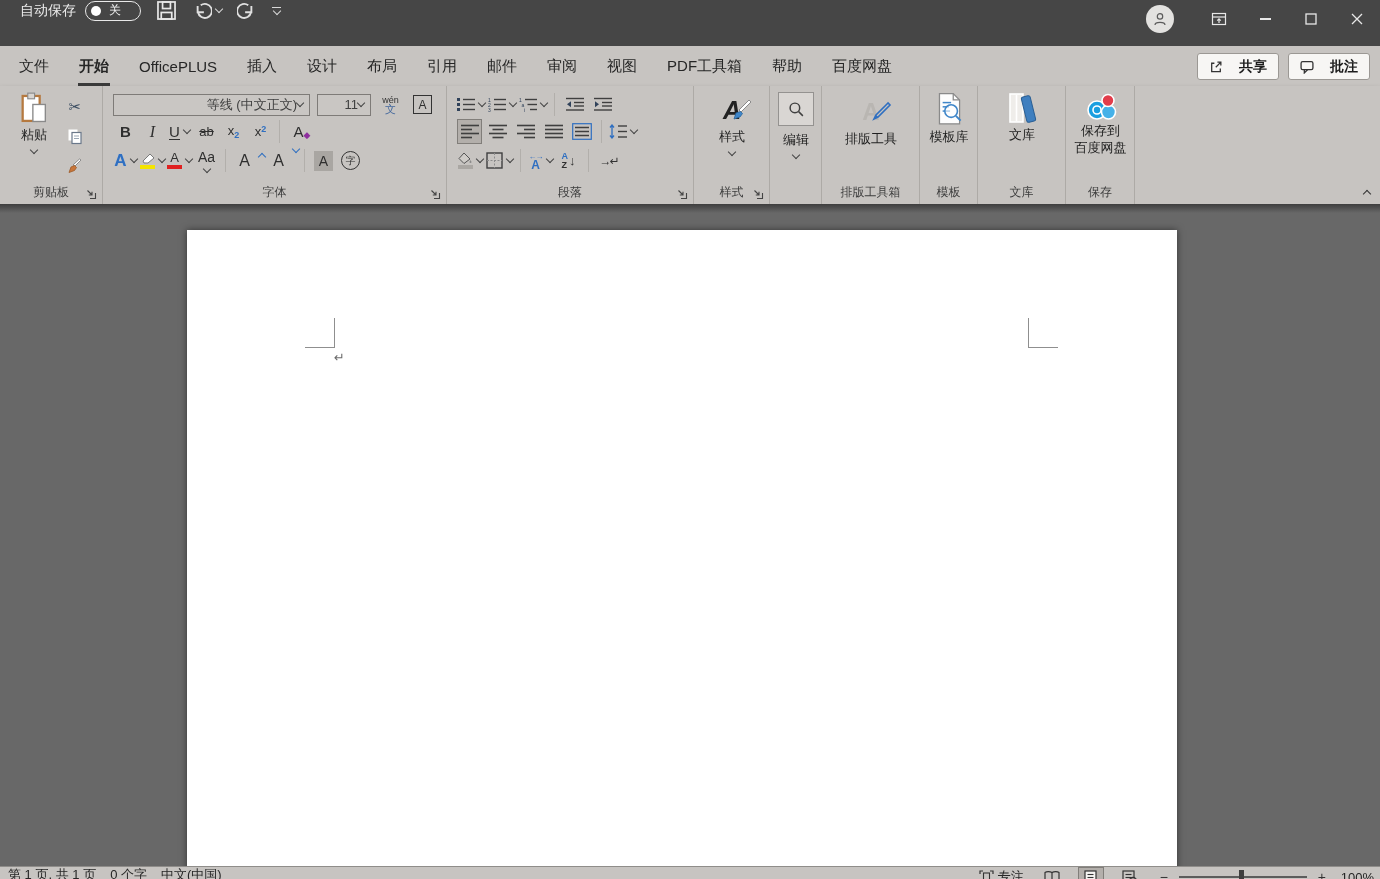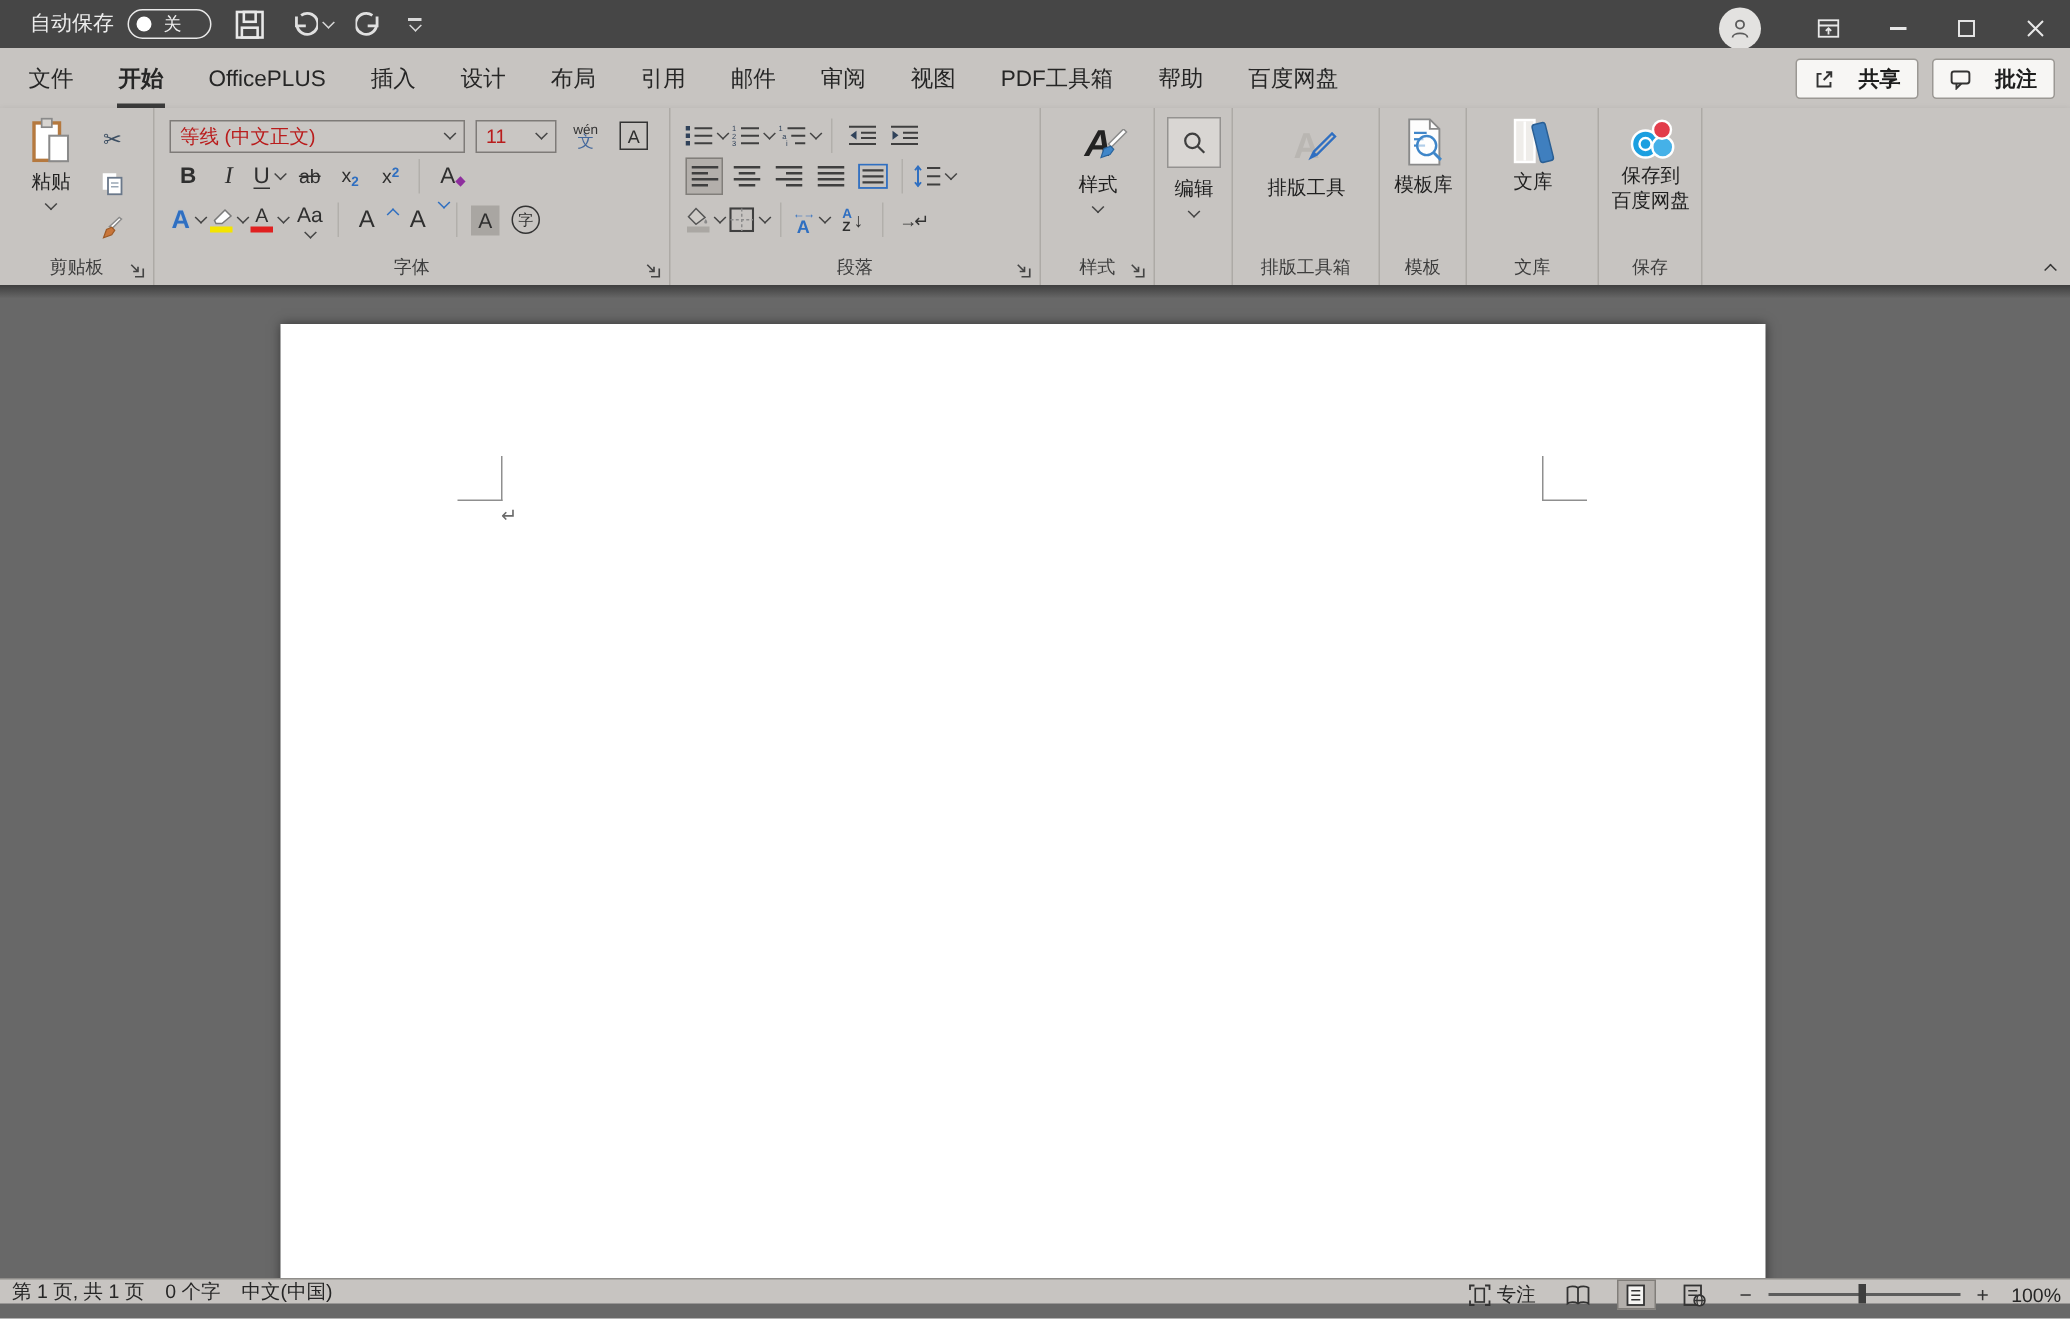--- a/index.html
+++ b/index.html
@@ -1,21 +1,21 @@
 <!DOCTYPE html>
 <html><head>
 <meta charset="utf-8">
 <style>
   html,body{margin:0;padding:0;}
   body{width:1380px;height:879px;overflow:hidden;background:#686868;
        font-family:"Liberation Sans","DejaVu Sans",sans-serif;color:#222;}
   svg{display:block;}
   
-  .titlebar{height:32px;background:#464646;color:#ececec;position:relative;
-            display:flex;align-items:center;}
+  .titlebar{height:46px;background:#464646;color:#ececec;position:relative;
+            display:flex;align-items:flex-start;}
   .qa{display:flex;align-items:center;gap:15px;padding-left:20px;}
   .autosave{display:flex;align-items:center;gap:9px;font-size:14px;}
   .toggle{width:44px;height:18px;border:1.5px solid #e9e9e9;border-radius:11px;
           display:flex;align-items:center;padding:0 5px;gap:8px;}
   .knob{width:10px;height:10px;background:#fff;border-radius:50%;}
   .toggle-state{font-size:12px;color:#f0f0f0;}
   .qa-btn{display:flex;align-items:center;justify-content:center;}
   .chev{display:inline-block;width:5px;height:5px;border-right:1.4px solid #444;
         border-bottom:1.4px solid #444;transform:rotate(45deg);margin-top:-3px;}
   .chev.light{border-color:#d8d8d8;}
@@ -53,21 +53,21 @@
   .rgroup{position:relative;height:118px;border-right:1px solid #adaaa6;box-sizing:border-box;flex:none;}
   .rgroup-label{position:absolute;bottom:3px;left:0;right:0;text-align:center;
                 font-size:12px;color:#3d3d3d;white-space:nowrap;}
   .launcher{position:absolute;bottom:4px;right:5px;width:12px;height:12px;}
   .bigbtn{position:absolute;display:flex;flex-direction:column;align-items:center;
           font-size:13px;color:#1f1f1f;line-height:17px;text-align:center;}
   .mini-col{position:absolute;display:flex;flex-direction:column;gap:5px;}
   .mini-btn{width:26px;height:25px;display:flex;align-items:center;justify-content:center;}
   .frow{position:absolute;display:flex;align-items:center;}
   .combo{border:1px solid #7e7b78;background:#c9c6c3;height:22px;display:flex;align-items:center;
-         font-size:13px;color:#b91c1c;padding:0 6px;box-sizing:border-box;justify-content:space-between;}
+         font-size:13px;color:#404040;padding:0 6px;box-sizing:border-box;justify-content:flex-end;}
   .fbtn{min-width:25px;height:25px;display:flex;align-items:center;justify-content:center;
         color:#2f2f2f;position:relative;}
   .vdiv{width:1px;height:23px;background:#b2afab;margin:0 4px;flex:none;}
   .b-glyph{font-weight:bold;font-size:15px;}
   .i-glyph{font-style:italic;font-family:"Liberation Serif",serif;font-size:16px;}
   .u-glyph{font-size:15px;border-bottom:1.6px solid #333;line-height:15px;}
   .strike{font-size:13px;text-decoration:line-through;}
   .subsup{font-size:13px;display:flex;align-items:flex-start;}
   .subsup .mk{font-size:9px;color:#2f6fc1;font-weight:bold;}
   .subsup .mk.sub{margin-top:7px;}

